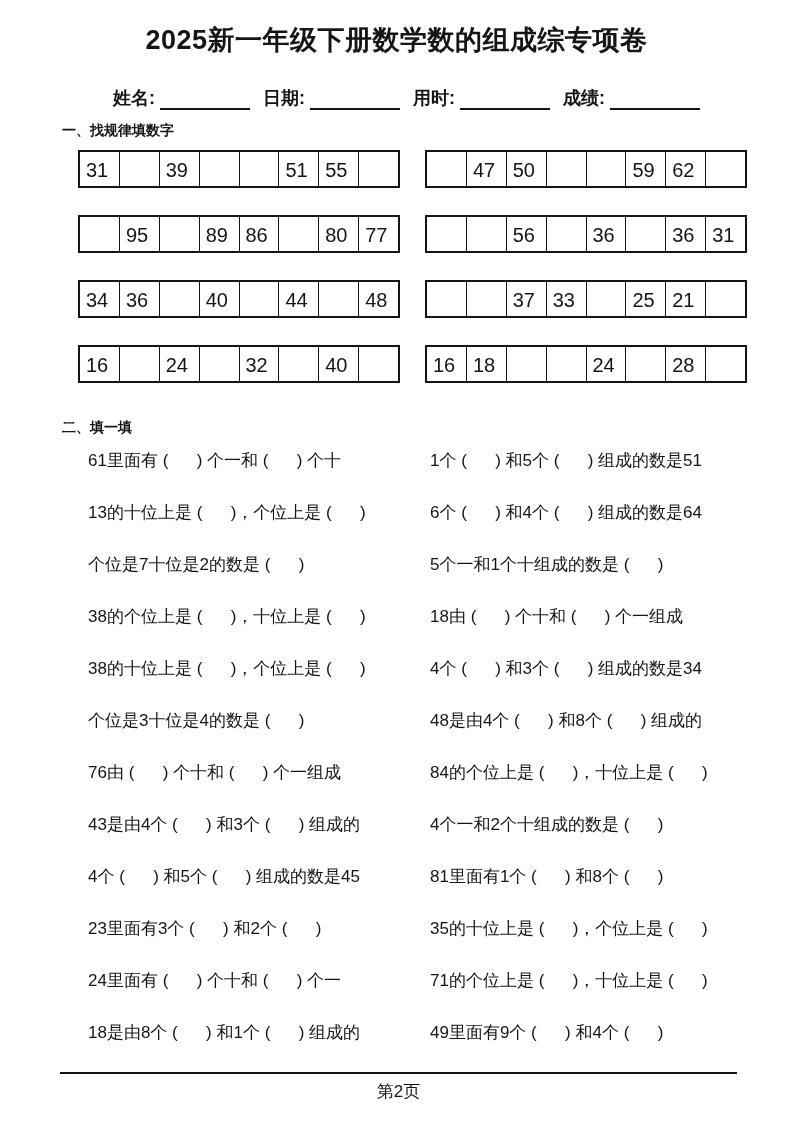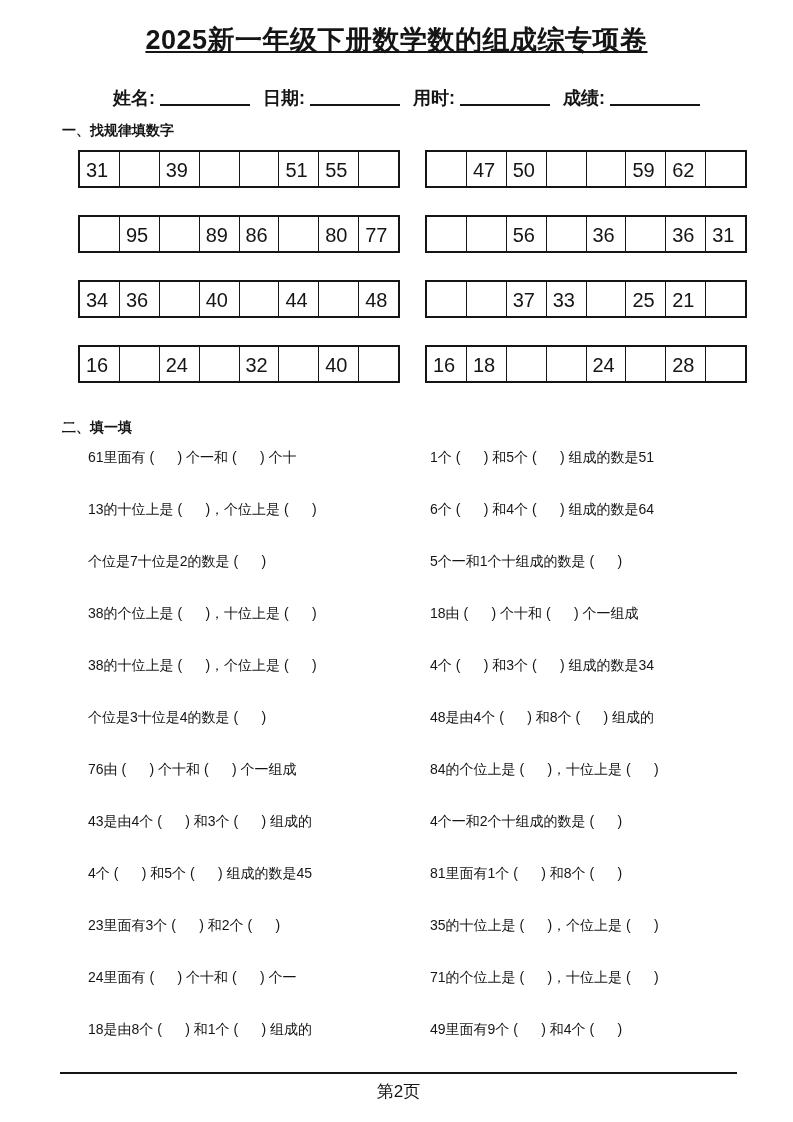--- a/index.html
+++ b/index.html
@@ -12,30 +12,29 @@
     color:#151515;
     font-family:"Liberation Sans", sans-serif;
     overflow:hidden;
   }
   .title {
     text-align:center;
     font-size:27px;
     font-weight:bold;
     padding-top:22px;
     letter-spacing:0.5px;
-    text-decoration:underline;
   }
   .info-row {
     display:flex;
     align-items:flex-end;
     margin:28px 0 0 113px;
     font-size:18px;
     font-weight:bold;
   }
-  .info-field { display:flex; margin-right:13px; }
+  .info-field { display:flex; align-items:flex-end; margin-right:13px; }
   .info-label { white-space:pre; }
   .blank-line {
     display:inline-block;
     width:90px; height:20px;
     border-bottom:2px solid #151515;
     margin-left:5px;
   }
   .section-heading {
     font-size:14px;
     font-weight:bold;
@@ -65,21 +64,21 @@
   .heading-2 { margin-top:36px; }
   .questions {
     display:flex;
     margin:12px 0 0 88px;
   }
   .q-col { width:342px; }
   .q-col.right { width:330px; }
   .question {
     height:20px;
     margin-bottom:32px;
-    font-size:14px;
+    font-size:17px;
     white-space:pre;
   }
   .footer {
     position:absolute;
     left:60px; right:56px; top:1072px;
     text-align:center;
   }
   .footer-rule { border-top:2px solid #151515; }
   .footer-text { font-size:17px; margin-top:6px; }
 </style>

